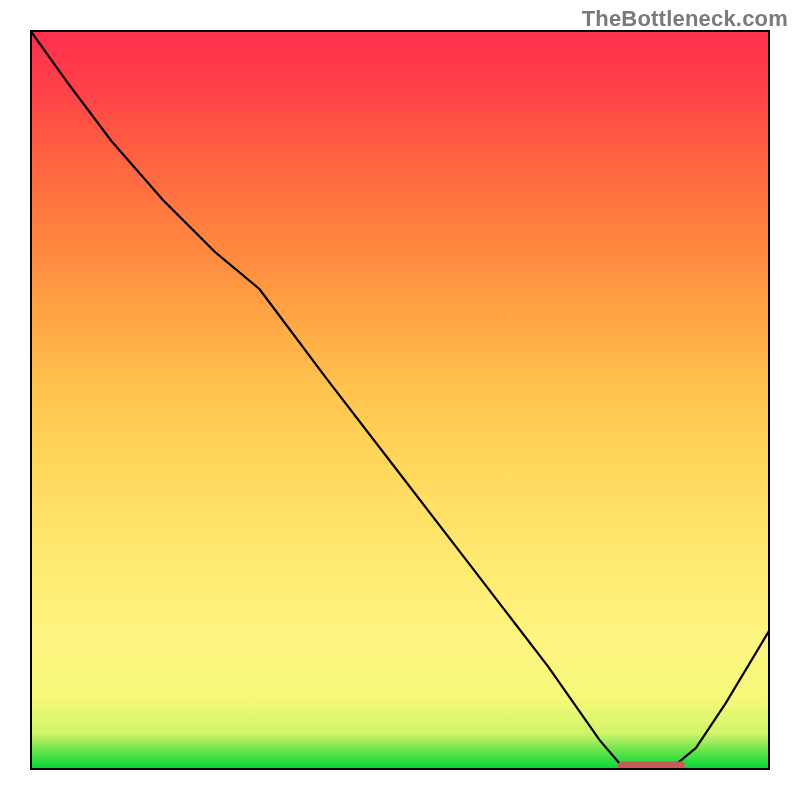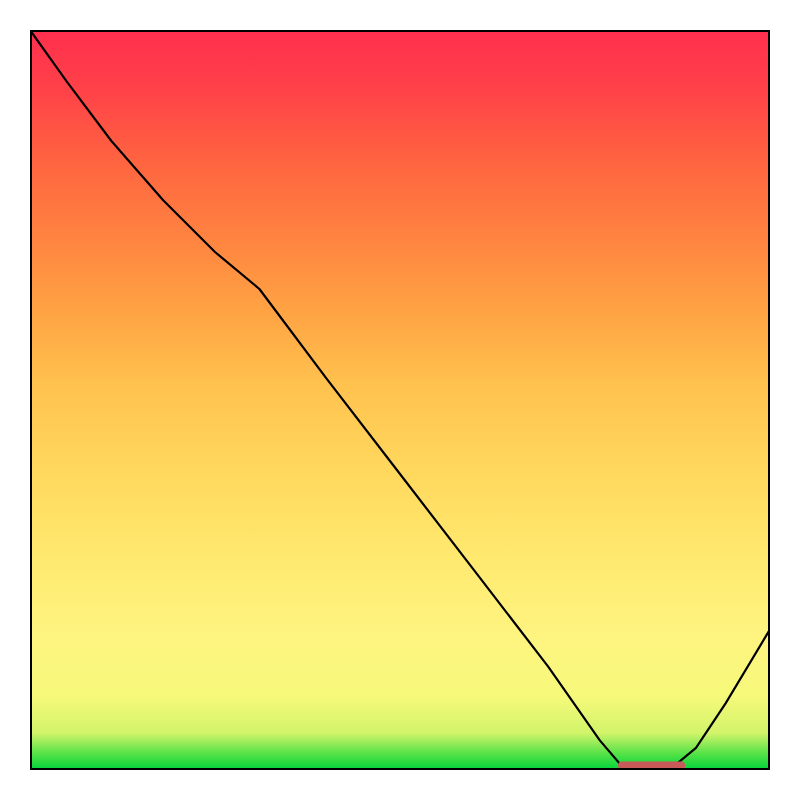--- a/index.html
+++ b/index.html
@@ -77,20 +77,21 @@
     width: 100%;
     height: 100%;
     z-index: 2;
   }
 </style>
 </head>
 <body>
 
 <div class="frame">
 
+  <div class="watermark">TheBottleneck.com</div>
 
   <div class="plot-area">
     <div class="gradient"></div>
 
     <svg class="overlay" viewBox="0 0 740 740" preserveAspectRatio="none">
 
       <path id="curve-path" fill="none" stroke="#000000" stroke-width="2.2" stroke-linejoin="round" stroke-linecap="round" d="M0.00 0.00 L37.00 51.80 L81.40 111.00 L133.20 170.20 L185.00 222.00 L229.40 259.00 L296.00 347.80 L370.00 444.00 L444.00 540.20 L518.00 636.40 L569.80 710.40 L592.00 736.30 L606.80 740.00 L629.00 740.00 L643.80 736.30 L666.00 717.80 L695.60 673.40 L740.00 599.40"></path>
 
       <line id="marker-line" stroke="#c85a5a" stroke-width="8" stroke-linecap="round" x1="592.00" y1="735.56" x2="651.20" y2="735.56"></line>
     </svg>

